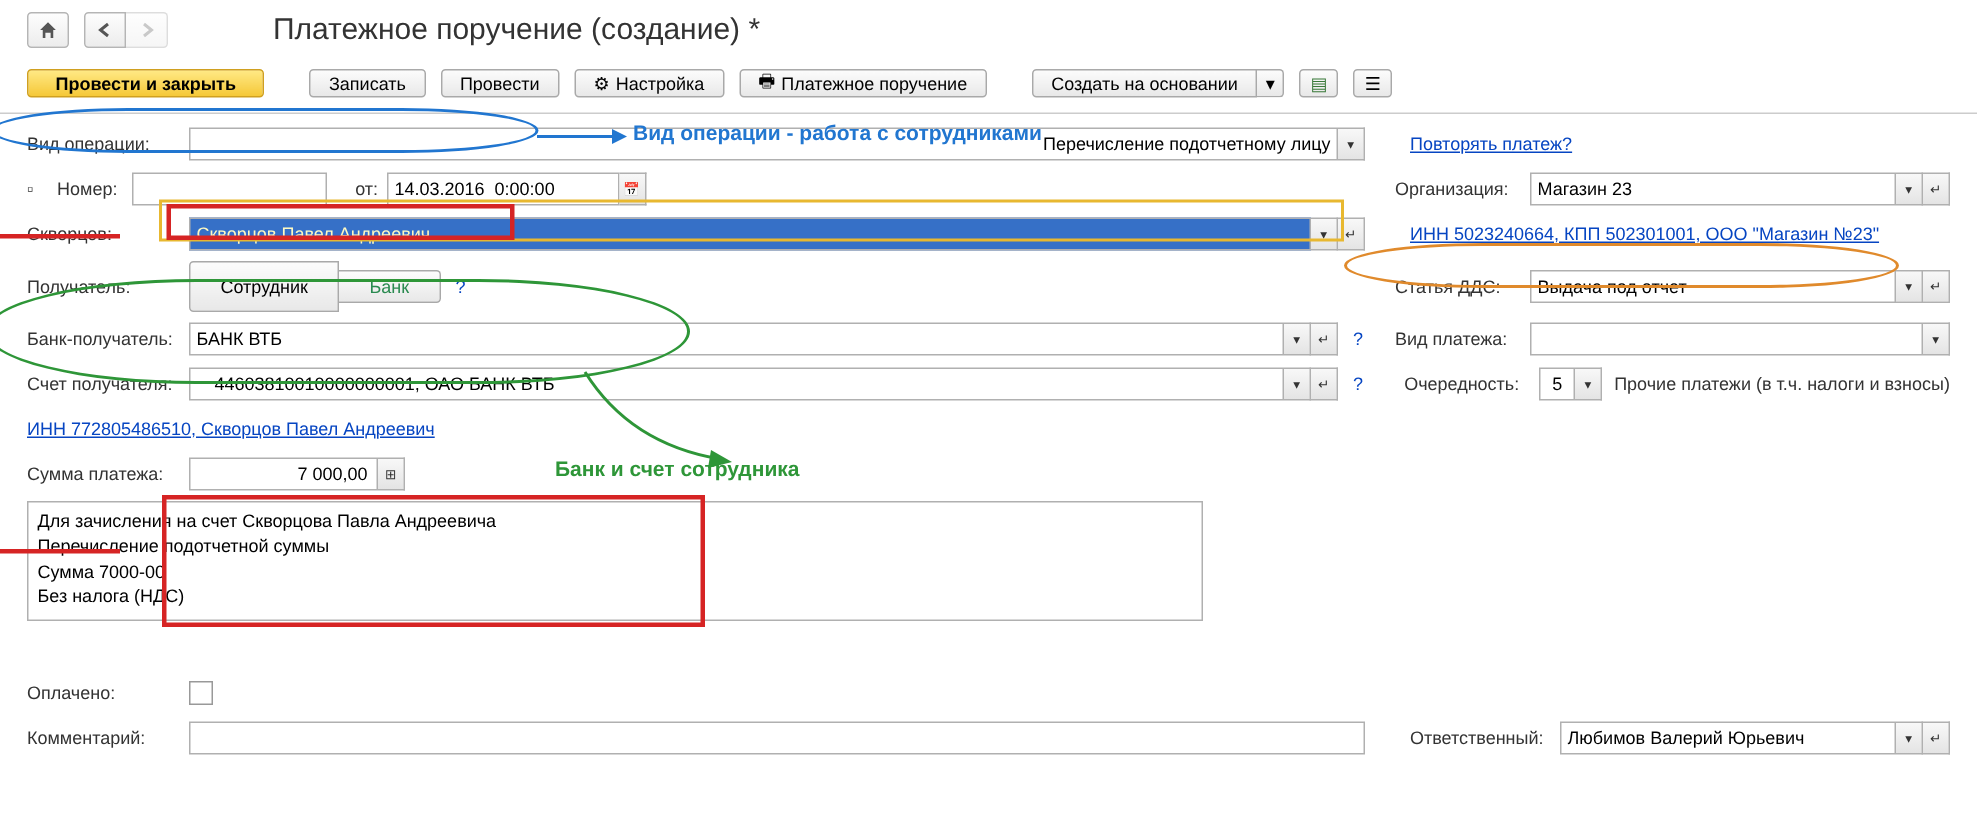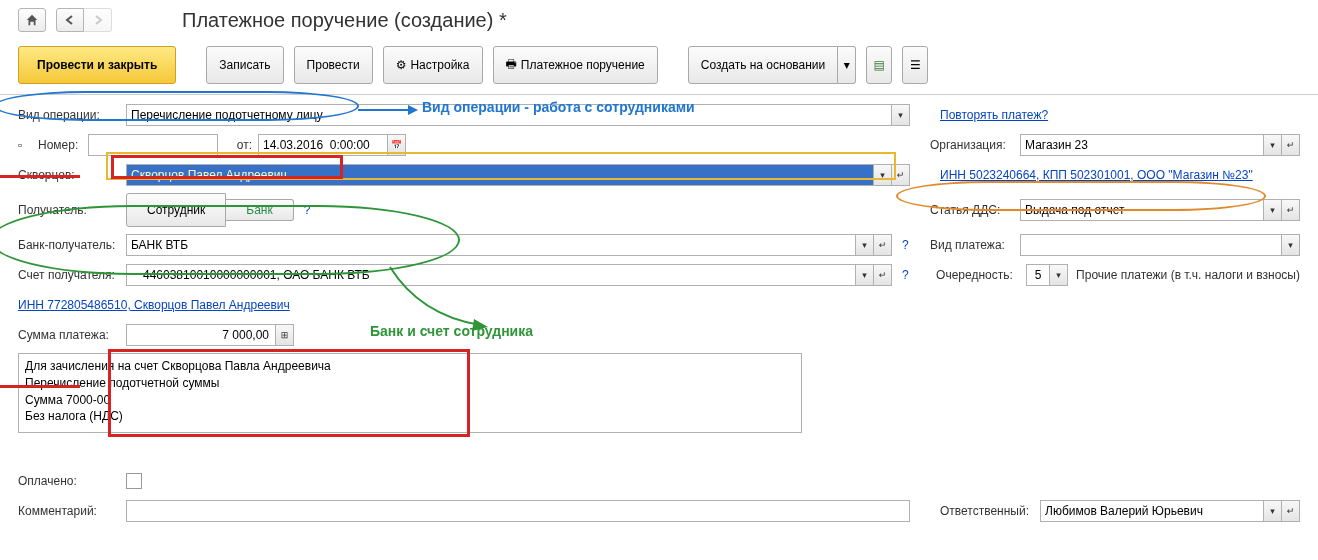--- a/index.html
+++ b/index.html
@@ -7,21 +7,21 @@
   
   .top-bar { display: flex; align-items: center; gap: 10px; padding: 8px 18px; }
   .icon-btn { width: 28px; height: 24px; background: linear-gradient(#fdfdfd,#ececec); border: 1px solid #b5b5b5; border-radius: 3px; display: flex; align-items: center; justify-content: center; cursor: pointer; }
   .nav-group { display: flex; }
   .nav-group .icon-btn:first-child { border-radius: 3px 0 0 3px; }
   .nav-group .icon-btn:last-child { border-radius: 0 3px 3px 0; border-left: none; }
   
   .page-title { font-size: 20px; font-weight: normal; color: #333; margin-left: 60px; }
   
   .toolbar { display: flex; align-items: center; gap: 10px; padding: 6px 18px 10px 18px; border-bottom: 1px solid #ccc; }
-  .btn { padding: 4px 12px; height: 38px; background: linear-gradient(#fcfcfc,#e8e8e8); border: 1px solid #a9a9a9; border-radius: 3px; cursor: pointer; font-size: 12px; display: inline-flex; align-items: center; gap: 4px; }
+  .btn { padding: 4px 12px; height: 19px; background: linear-gradient(#fcfcfc,#e8e8e8); border: 1px solid #a9a9a9; border-radius: 3px; cursor: pointer; font-size: 12px; display: inline-flex; align-items: center; gap: 4px; }
   .btn.primary { background: linear-gradient(#ffe985,#f5c838); border-color: #d0a020; font-weight: bold; padding: 4px 18px; }
   .btn-split { display: flex; }
   .btn-split .btn { border-radius: 3px 0 0 3px; }
   .btn-split .drop { width: 18px; border-radius: 0 3px 3px 0; border-left: none; padding: 0; justify-content: center; }
   .sq-btn { width: 26px; padding: 0; justify-content: center; }
   
   .form-body { padding: 8px 18px; }
   .row { display: flex; align-items: center; margin-bottom: 6px; min-height: 24px; }
   .label { width: 108px; font-size: 12px; }
   
@@ -98,34 +98,34 @@
   <button class="btn sq-btn">
       <span>☰</span>
     </button>
 </div>
 
 <div class="form-body" style="position:relative">
 
   <div class="row">
     <span class="label">Вид операции:</span>
     <div class="select-wrap" style="flex:0 0 784px">
-      <input type="text" class="select" style="flex: 1 1 0%;" value="Перечисление подотчетному лицу">
+      <input type="text" class="select" style="flex: 1 1 0%; text-align: right;" value="Перечисление подотчетному лицу">
       <div class="sel-btn">▾</div>
     </div>
     <span style="width:30px"></span>
     <a class="link">Повторять платеж?</a>
   </div>
 
   <div class="row">
     <span style="width:20px">▫</span>
     <span style="width:50px">Номер:</span>
     <input type="text" style="width: 130px;" value="">
     <span style="width:40px;text-align:right;padding-right:6px">от:</span>
     <div class="select-wrap">
-      <input type="text" style="width: 130px;" value="14.03.2016  0:00:00">
+      <input type="text" style="width: 155px;" value="14.03.2016  0:00:00">
       <div class="sel-btn">📅</div>
     </div>
     <span style="flex:1"></span>
     <span style="width:90px">Организация:</span>
     <div class="select-wrap" style="flex:0 0 280px">
       <input type="text" style="flex: 1 1 0%;" value="Магазин 23">
       <div class="sel-btn">▾</div>
       <div class="sel-btn">↵</div>
     </div>
   </div>
@@ -188,21 +188,21 @@
     <span style="margin-left:8px">Прочие платежи (в т.ч. налоги и взносы)</span>
   </div>
 
   <div class="row">
     <a class="link">ИНН 772805486510, Скворцов Павел Андреевич</a>
   </div>
 
   <div class="row">
     <span class="label">Сумма платежа:</span>
     <div class="select-wrap">
-      <input type="text" style="width: 150px; text-align: right; padding-right: 6px;" value="7 000,00">
+      <input type="text" style="width: 126px; text-align: right; padding-right: 6px;" value="7 000,00">
       <div class="sel-btn">⊞</div>
     </div>
   </div>
 
   <div class="row" style="align-items:flex-start">
     <textarea class="textarea" style="flex: 0 0 784px;">Для зачисления на счет Скворцова Павла Андреевича
 Перечисление подотчетной суммы
 Сумма 7000-00
 Без налога (НДС)</textarea>
   </div>

